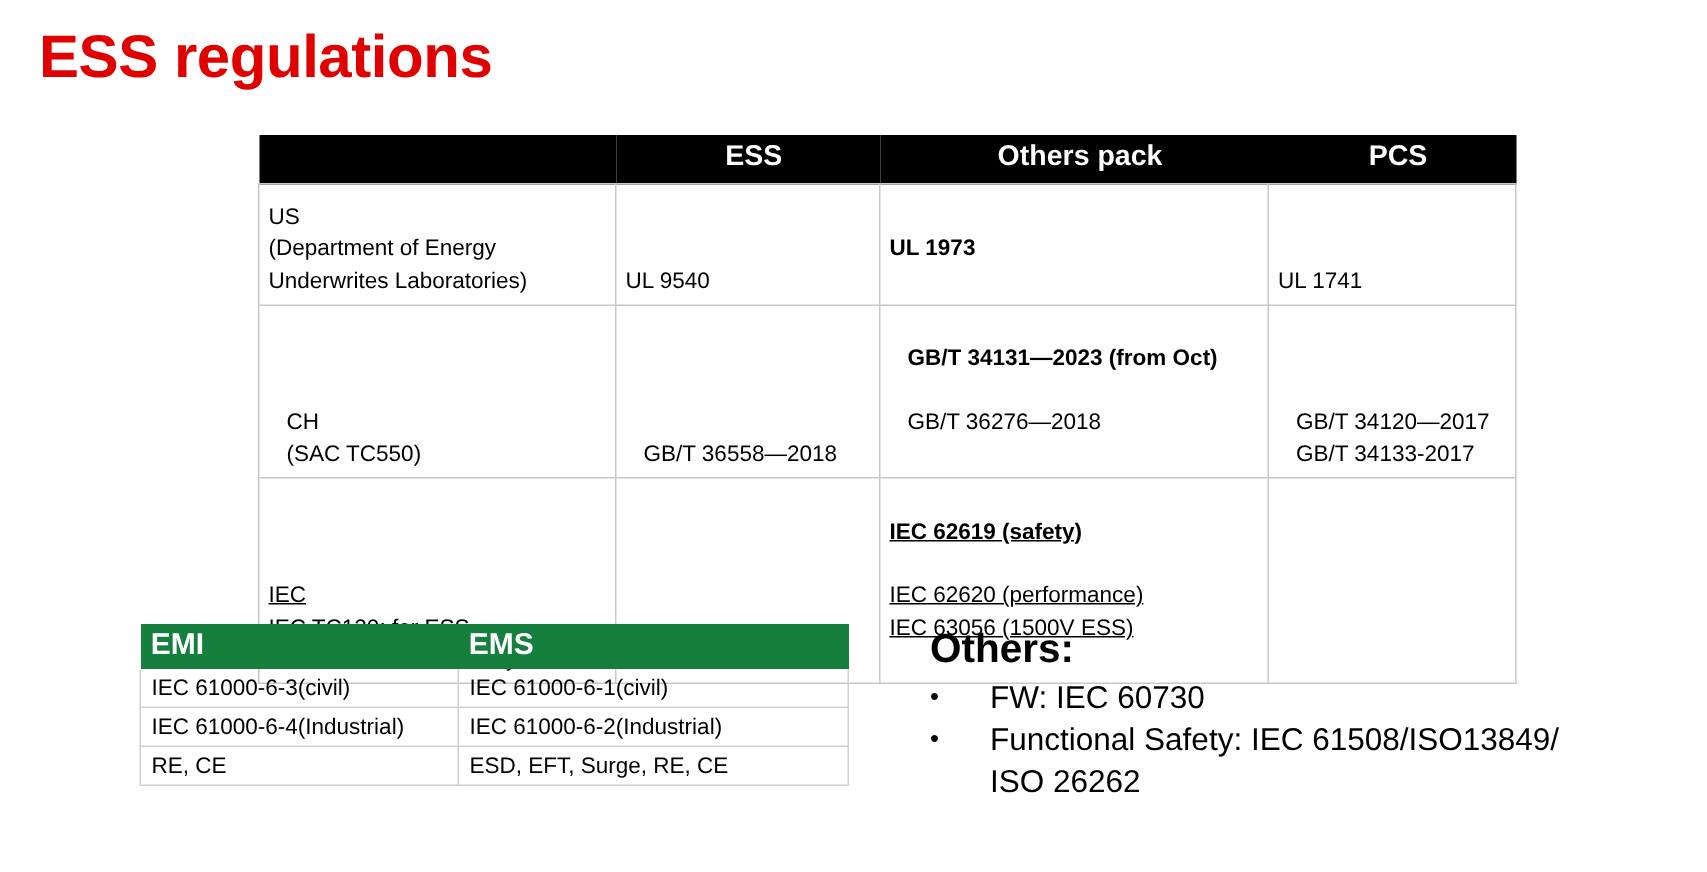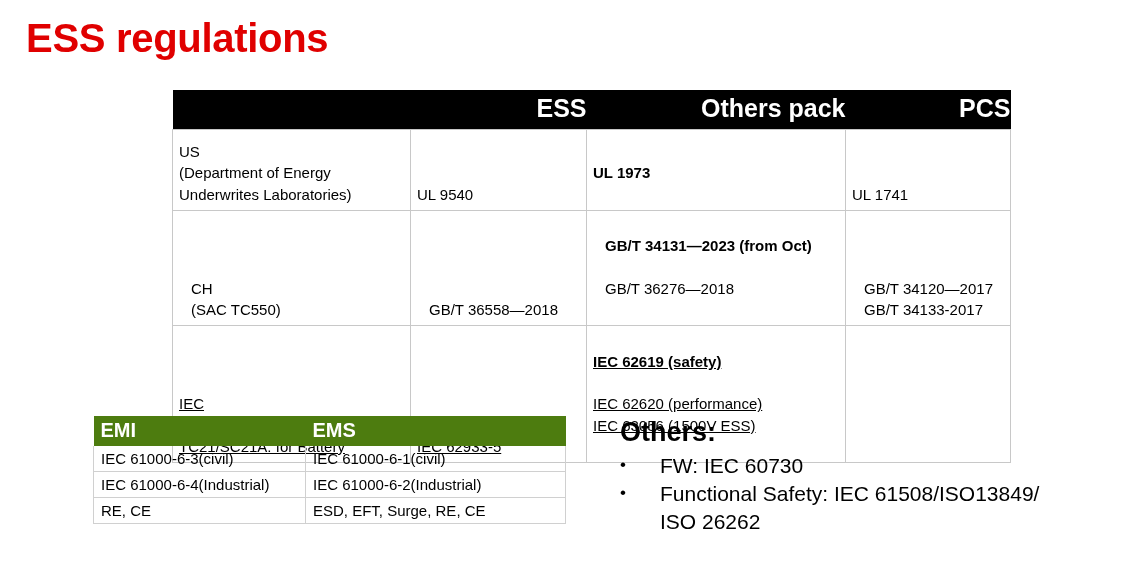--- a/index.html
+++ b/index.html
@@ -38,23 +38,23 @@
     font-family: "Liberation Sans", sans-serif;
   }
   #reg-table col.c0 { width: 238px; }
   #reg-table col.c1 { width: 176px; }
   #reg-table col.c2 { width: 259px; }
   #reg-table col.c3 { width: 165px; }
 
   #reg-table thead th {
     background: #000000;
     color: #ffffff;
-    font-size: 25px;
-    font-weight: bold;
-    text-align: right;
+    font-size: 19px;
+    font-weight: bold;
+    text-align: center;
     padding: 4px 0 6px 8px;
     height: 22px;
     border: none;
     vertical-align: middle;
   }
   #reg-table tbody td {
     border: 1px solid #c8c8c8;
     vertical-align: bottom;
     padding: 3px 4px 5px 6px;
     font-size: 15px;
@@ -72,21 +72,21 @@
     position: absolute;
     left: 93px;
     top: 416px;
     width: 472px;
     border-collapse: collapse;
     table-layout: fixed;
   }
   #emi-table col.e0 { width: 212px; }
   #emi-table col.e1 { width: 260px; }
   #emi-table thead th {
-    background: #4d7c0f;
+    background: #15803d;
     color: #ffffff;
     font-size: 20px;
     font-weight: bold;
     text-align: left;
     padding: 2px 0 4px 7px;
     height: 24px;
     border: none;
   }
   #emi-table tbody td {
     border: 1px solid #d0d0d0;

